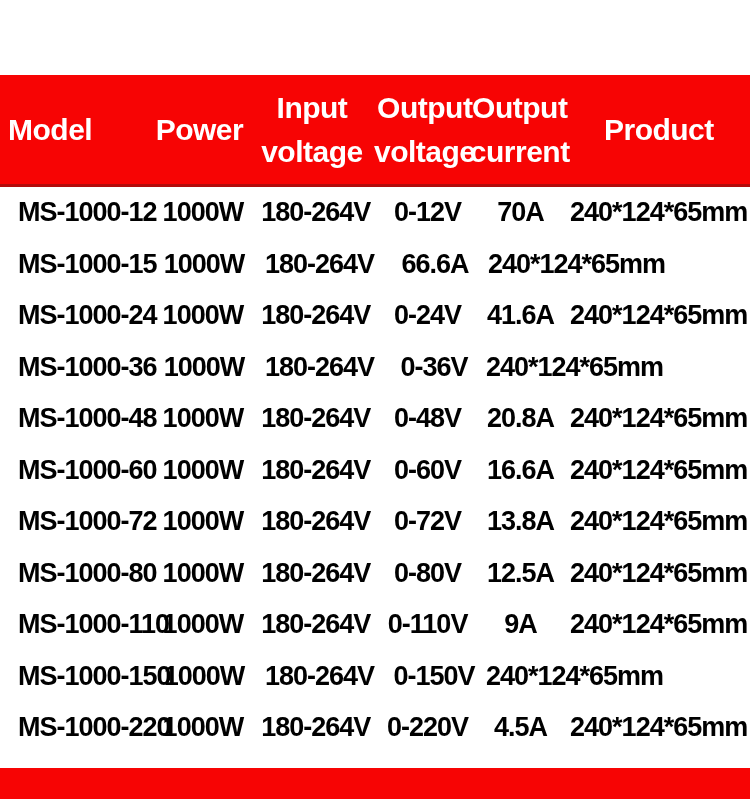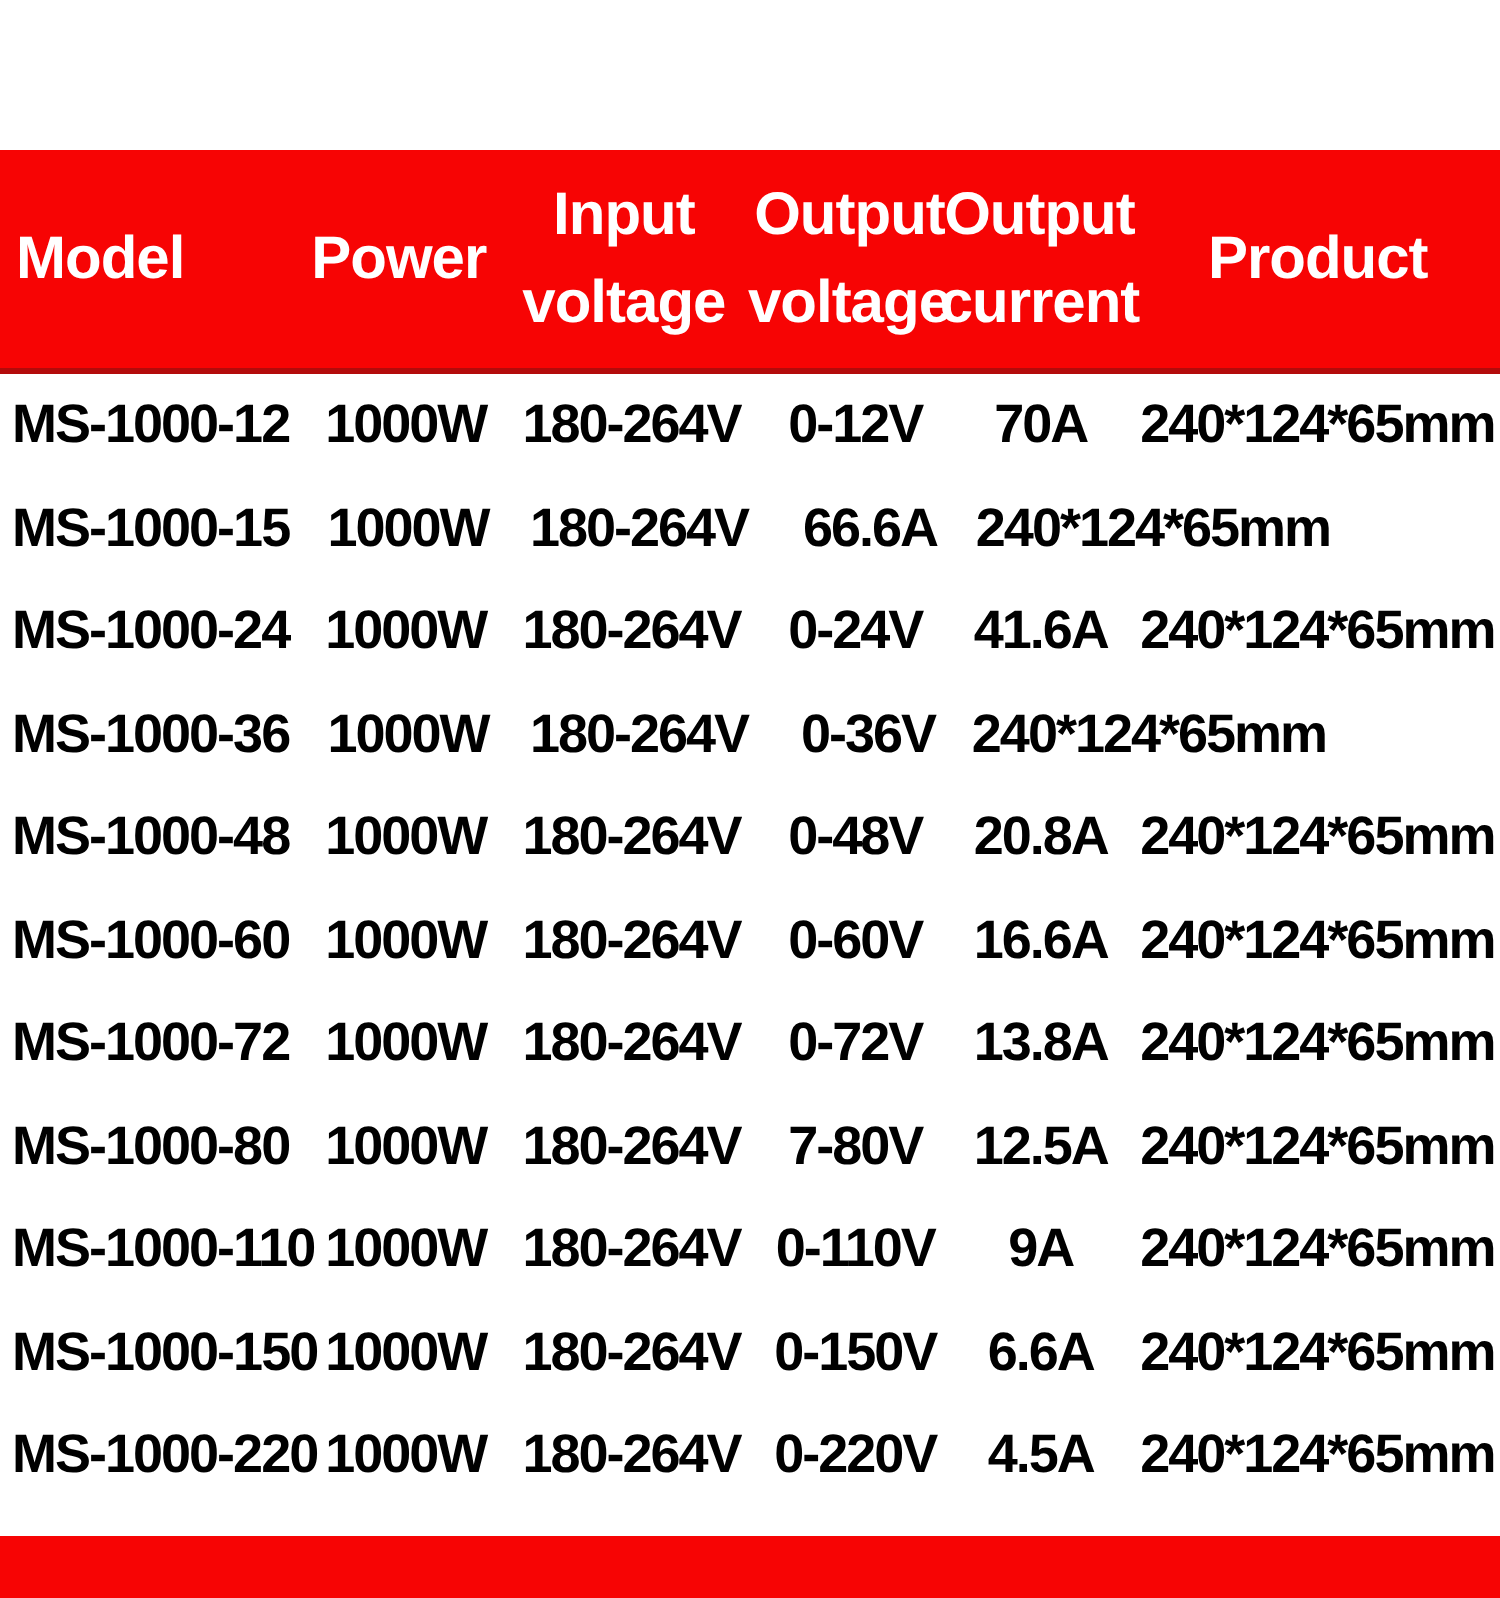--- a/index.html
+++ b/index.html
@@ -20,31 +20,32 @@
     height:112px;
     background:var(--accent,#f70404);
     border-bottom:3px solid #b30b0b;
     display:flex;
     align-items:center;
     color:#ffffff;
     font-weight:bold;
     font-size:30px;
     letter-spacing:-0.5px;
     box-sizing:border-box;
+    justify-content:flex-end;
   }
   .th{
     display:flex;flex-direction:column;
     justify-content:center;align-items:center;
     text-align:center;
     line-height:44px;
     height:100%;
   }
   .th .hline{display:block;}
   
-  .c-model{width:142px;justify-content:flex-start;text-align:left;box-sizing:border-box;padding-left:6px;}
+  .c-model{width:142px;justify-content:flex-start;text-align:left;box-sizing:border-box;padding-left:18px;}
   .th.c-model{justify-content:center;align-items:flex-start;padding-left:8px;}
   .c-power{width:96px;margin-left:14px;}
   .c-inputv{width:135px;}
   .c-outputv{width:94px;}
   .c-outputc{width:96px;}
   .c-size{width:187px;}
   
   .tbody{flex:1;display:flex;flex-direction:column;}
   .tr{
     height:51.5px;
@@ -159,40 +160,39 @@
     <div class="td c-inputv">180-264V</div>
     <div class="td c-outputv">0-72V</div>
     <div class="td c-outputc">13.8A</div>
     <div class="td c-size">240*124*65mm</div>
   </div>
 
   <div class="tr">
     <div class="td c-model">MS-1000-80</div>
     <div class="td c-power">1000W</div>
     <div class="td c-inputv">180-264V</div>
-    <div class="td c-outputv">7-80V</div>
+    <div class="td c-outputv">0-80V</div>
     <div class="td c-outputc">12.5A</div>
     <div class="td c-size">240*124*65mm</div>
   </div>
 
   <div class="tr">
     <div class="td c-model">MS-1000-110</div>
     <div class="td c-power">1000W</div>
     <div class="td c-inputv">180-264V</div>
     <div class="td c-outputv">0-110V</div>
     <div class="td c-outputc">9A</div>
     <div class="td c-size">240*124*65mm</div>
   </div>
 
   <div class="tr">
     <div class="td c-model">MS-1000-150</div>
     <div class="td c-power">1000W</div>
     <div class="td c-inputv">180-264V</div>
     <div class="td c-outputv">0-150V</div>
-    <div class="td c-outputc">6.6A</div>
     <div class="td c-size">240*124*65mm</div>
   </div>
 
   <div class="tr">
     <div class="td c-model">MS-1000-220</div>
     <div class="td c-power">1000W</div>
     <div class="td c-inputv">180-264V</div>
     <div class="td c-outputv">0-220V</div>
     <div class="td c-outputc">4.5A</div>
     <div class="td c-size">240*124*65mm</div>

